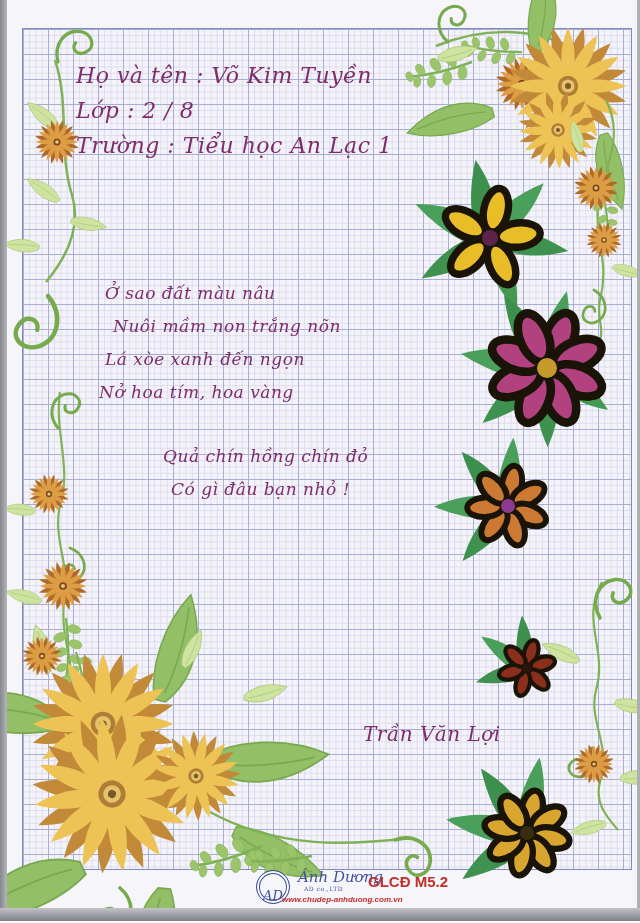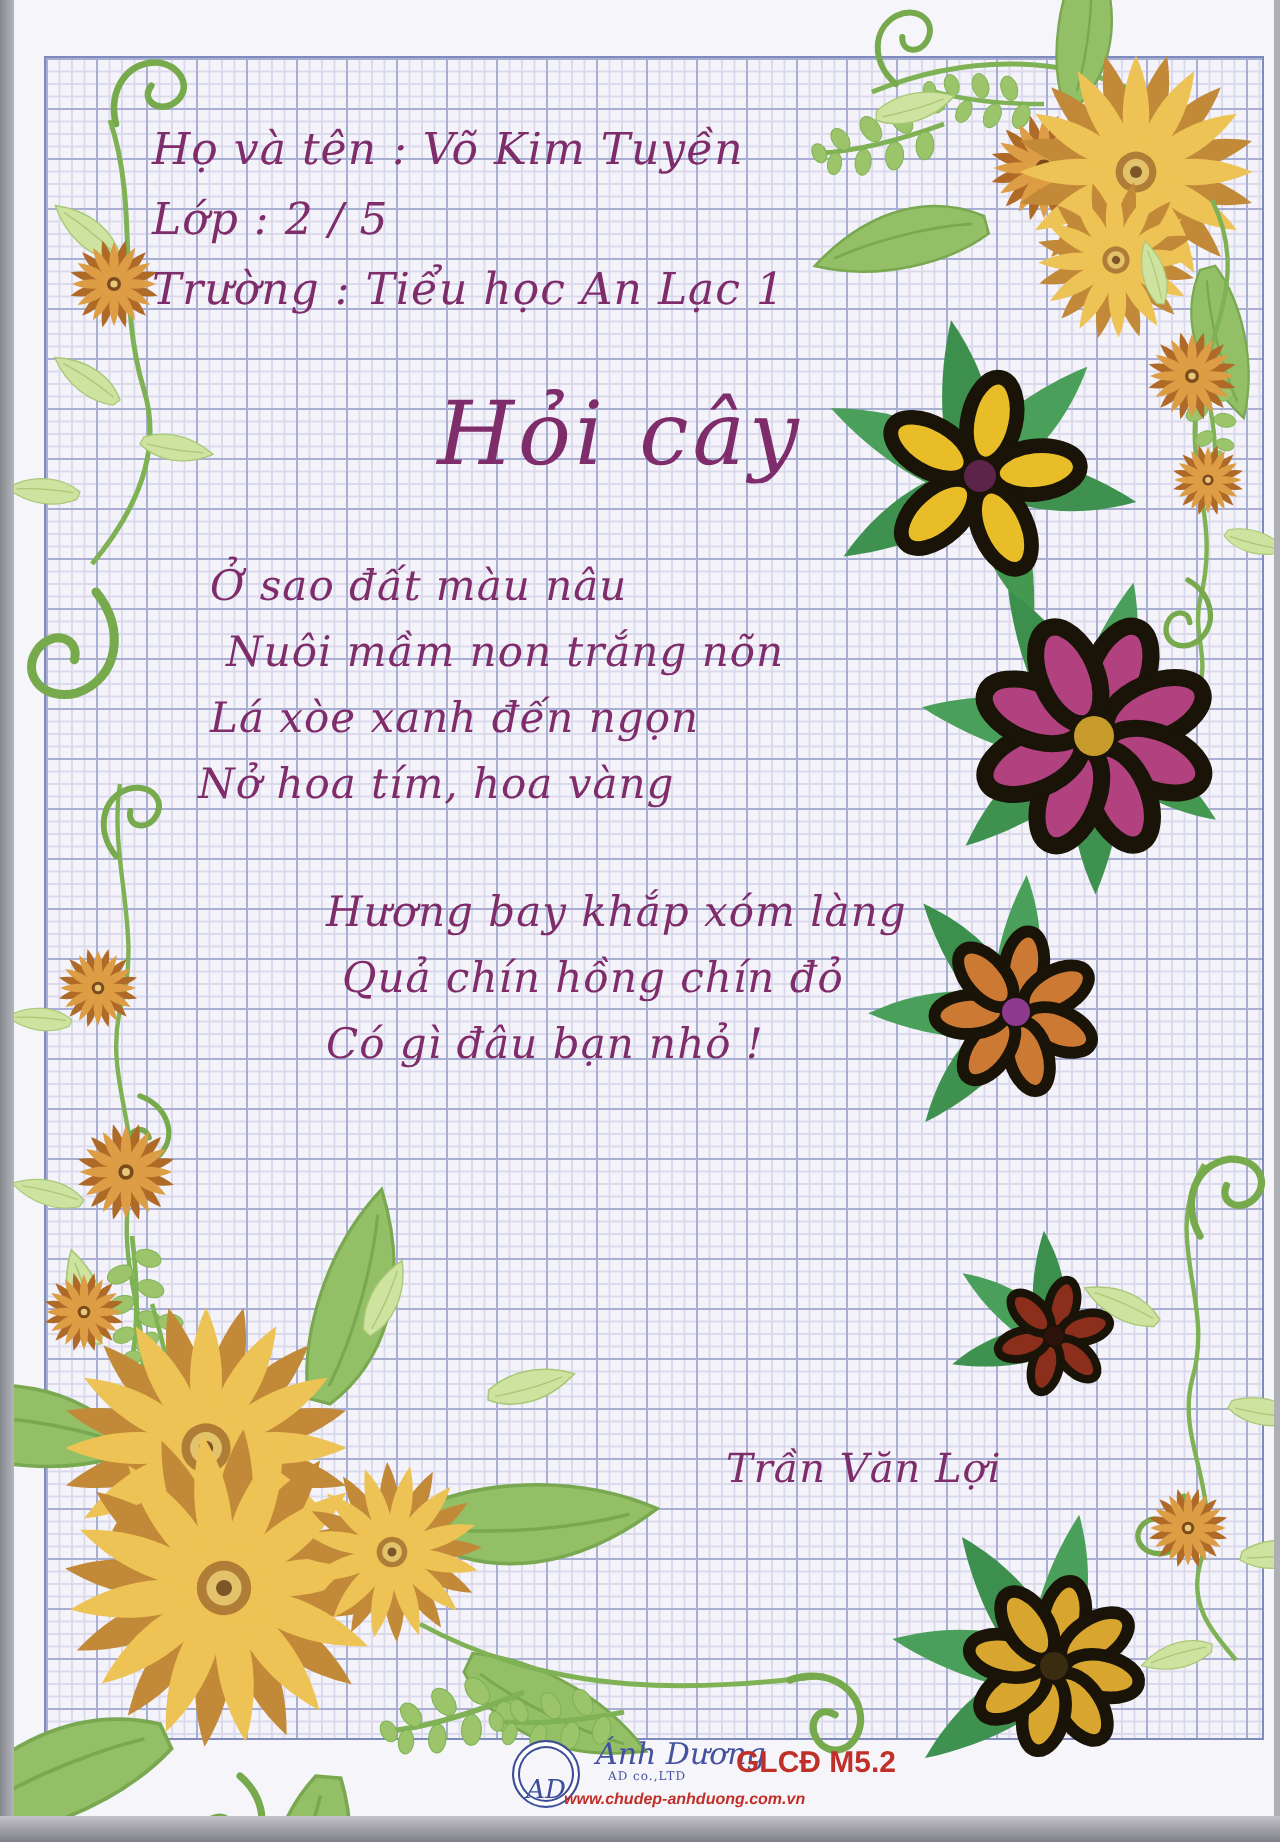--- a/index.html
+++ b/index.html
@@ -17,21 +17,21 @@
         background-color:#f4f3f9;}
   .edge{position:absolute;z-index:9;}
   .edge.l{left:0;top:0;width:7px;height:100%;background:linear-gradient(90deg,#86868d,#b5b5bc);}
   .edge.r{right:0;top:0;width:3px;height:100%;background:#aeaeb5;}
   .edge.b{left:0;bottom:0;width:100%;height:13px;background:linear-gradient(#c2c2c8,#7f7f87);}
   .decor{position:absolute;left:0;top:0;z-index:2;pointer-events:none;}
   .ink{position:absolute;z-index:3;color:#7e2c6a;font-style:italic;letter-spacing:.5px;white-space:nowrap;}
   .hdr{left:76px;top:58px;font-size:22px;line-height:35px;}
   .hdr div{height:35px;}
   .ttl{left:150px;top:192px;width:320px;text-align:center;font-size:44px;letter-spacing:2px;}
-  .stz{font-size:21px;line-height:33px;}
+  .stz{font-size:17px;line-height:33px;}
   .s1{left:105px;top:277px;}
   .s2{left:163px;top:440px;}
   .s3{left:221px;top:597px;}
   .stz div:nth-child(2){margin-left:8px;}
   .stz div:nth-child(4){margin-left:-6px;}
   .auth{left:363px;top:722px;font-size:20px;font-style:italic;}
   .logo{position:absolute;left:256px;top:868px;width:200px;height:44px;z-index:4;
         font-family:"DejaVu Serif", serif;}
   .logo-circle{position:absolute;left:0;top:2px;width:32px;height:32px;border:1.5px solid #3c4d98;
         border-radius:50%;box-shadow:inset 0 0 0 2px #fff, inset 0 0 0 3px #3c4d98;
@@ -45,35 +45,33 @@
 </style>
 </head>
 <body>
 
 <div class="photo">
   <div class="paper">
     <div class="grid"></div>
 
     <div class="ink hdr">
       <div>Họ và tên :  Võ Kim Tuyền</div>
-      <div>Lớp :  2 / 5</div>
+      <div>Lớp :  2 / 8</div>
       <div>Trường :  Tiểu học An Lạc 1</div>
     </div>
 
-    <div class="ink ttl">Hỏi cây</div>
 
     <div class="ink stz s1">
       <div>Ở sao đất màu nâu</div>
       <div>Nuôi mầm non trắng nõn</div>
       <div>Lá xòe xanh đến ngọn</div>
       <div>Nở hoa tím, hoa vàng</div>
     </div>
 
     <div class="ink stz s2">
-      <div>Hương bay khắp xóm làng</div>
       <div>Quả chín hồng chín đỏ</div>
       <div>Có gì đâu bạn nhỏ !</div>
     </div>
 
 
     <div class="ink auth">Trần Văn Lợi</div>
 
     <div class="logo">
       <div class="logo-circle">
         <span>AD</span>

